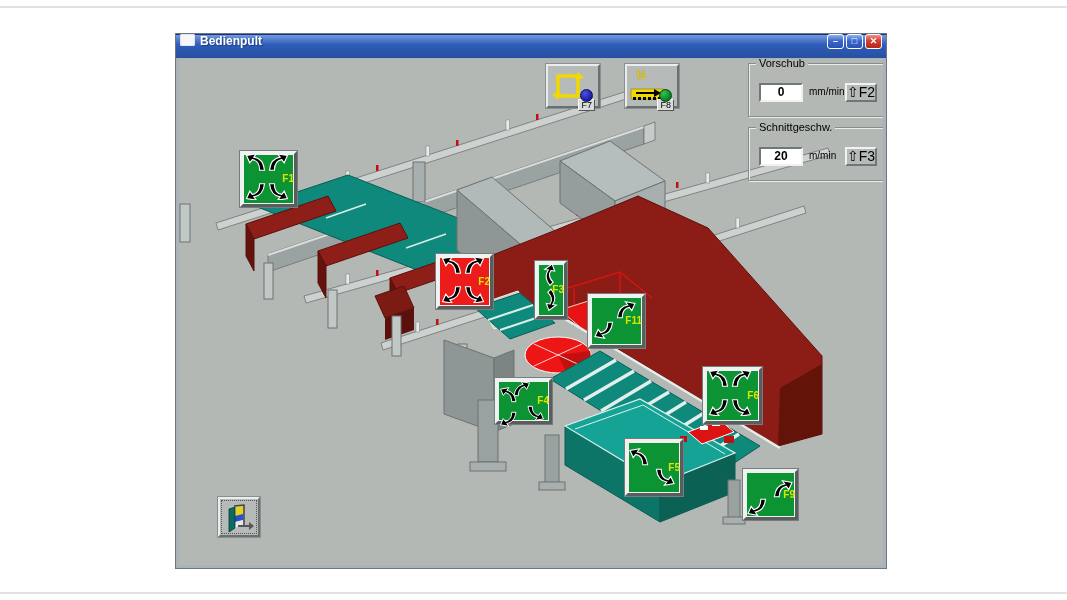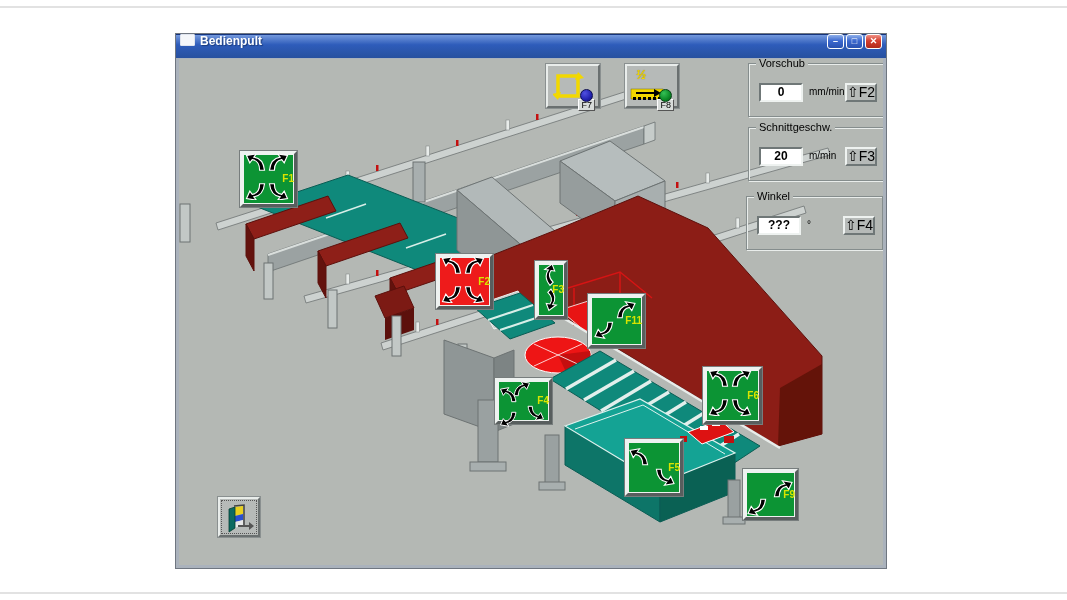--- a/index.html
+++ b/index.html
@@ -269,26 +269,20 @@
       <div class="gb-fkey">⇧F2</div>
     </div>
 
     <div class="groupbox" style="left:569px;top:68px">
       <span class="gb-title">Schnittgeschw.</span>
       <div class="gb-field">20</div>
       <span class="gb-unit">m/min</span>
       <div class="gb-fkey">⇧F3</div>
     </div>
 
-    <div class="groupbox" style="left:567px;top:137px">
-      <span class="gb-title">Winkel</span>
-      <div class="gb-field">???</div>
-      <span class="gb-unit">°</span>
-      <div class="gb-fkey">⇧F4</div>
-    </div>
 
     <div class="mbtn" style="left:61px;top:92px;width:57px;height:56px">
       <svg width="48" height="46" viewBox="0 0 48 46">
         <use href="#arw" transform="translate(24,-1) scale(0.82)"></use>
         <use href="#arw" transform="translate(24,-1) scale(-0.82,0.82)"></use>
         <use href="#arw" transform="translate(24,47) scale(0.82,-0.82)"></use>
         <use href="#arw" transform="translate(24,47) scale(-0.82,-0.82)"></use>
       </svg>
       <span class="mlabel">F1</span>
     </div>

